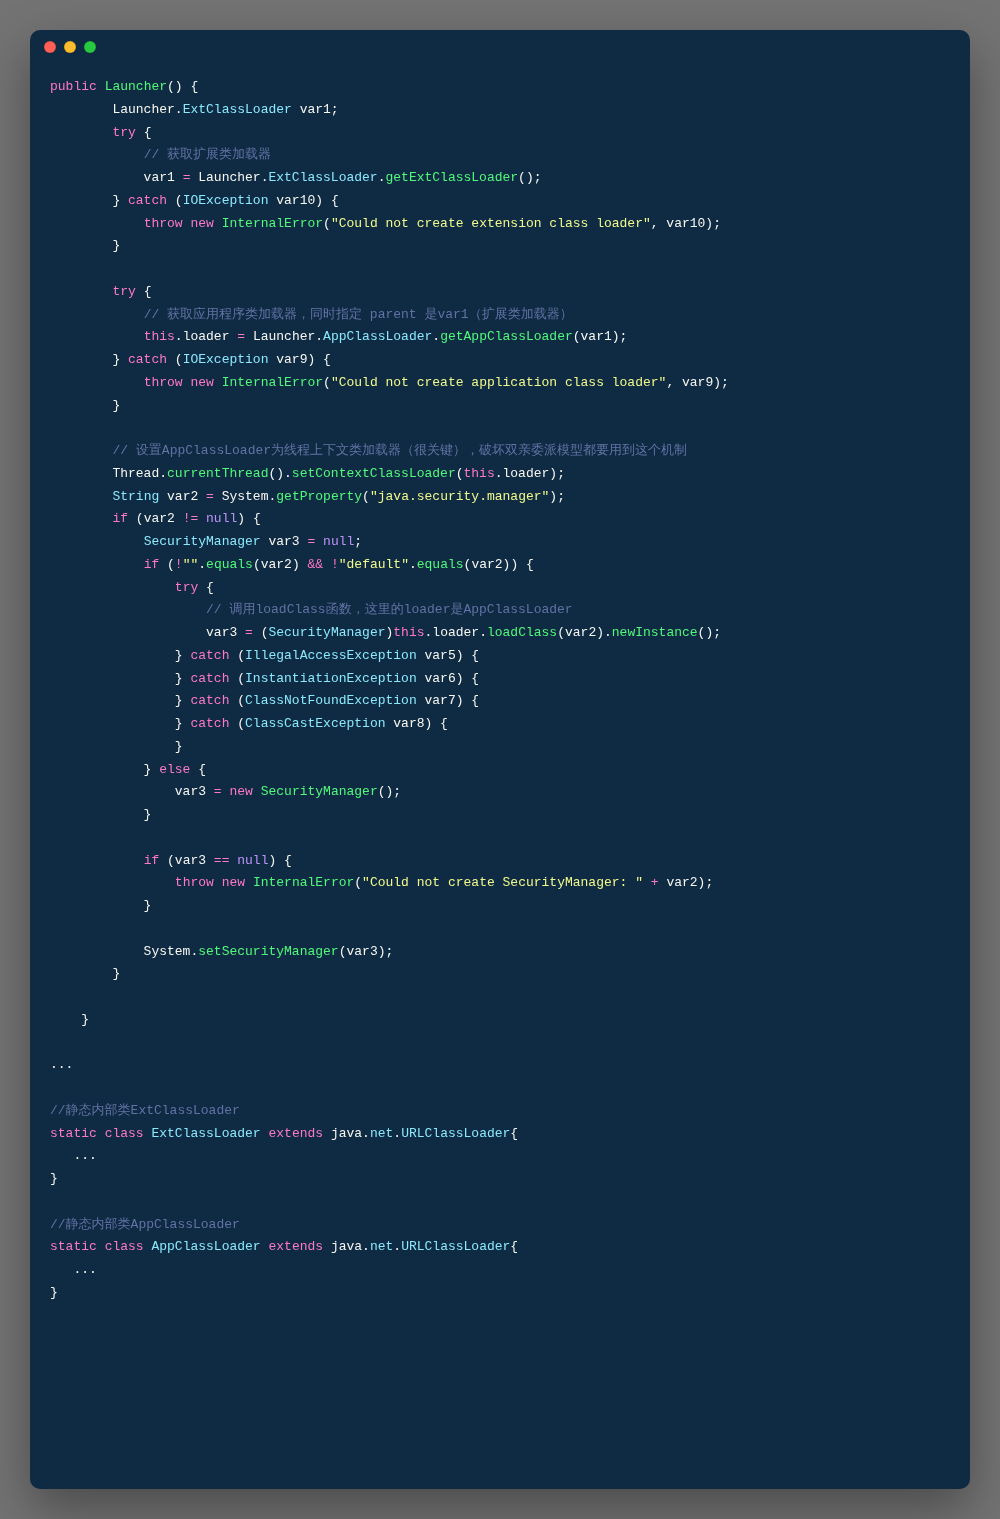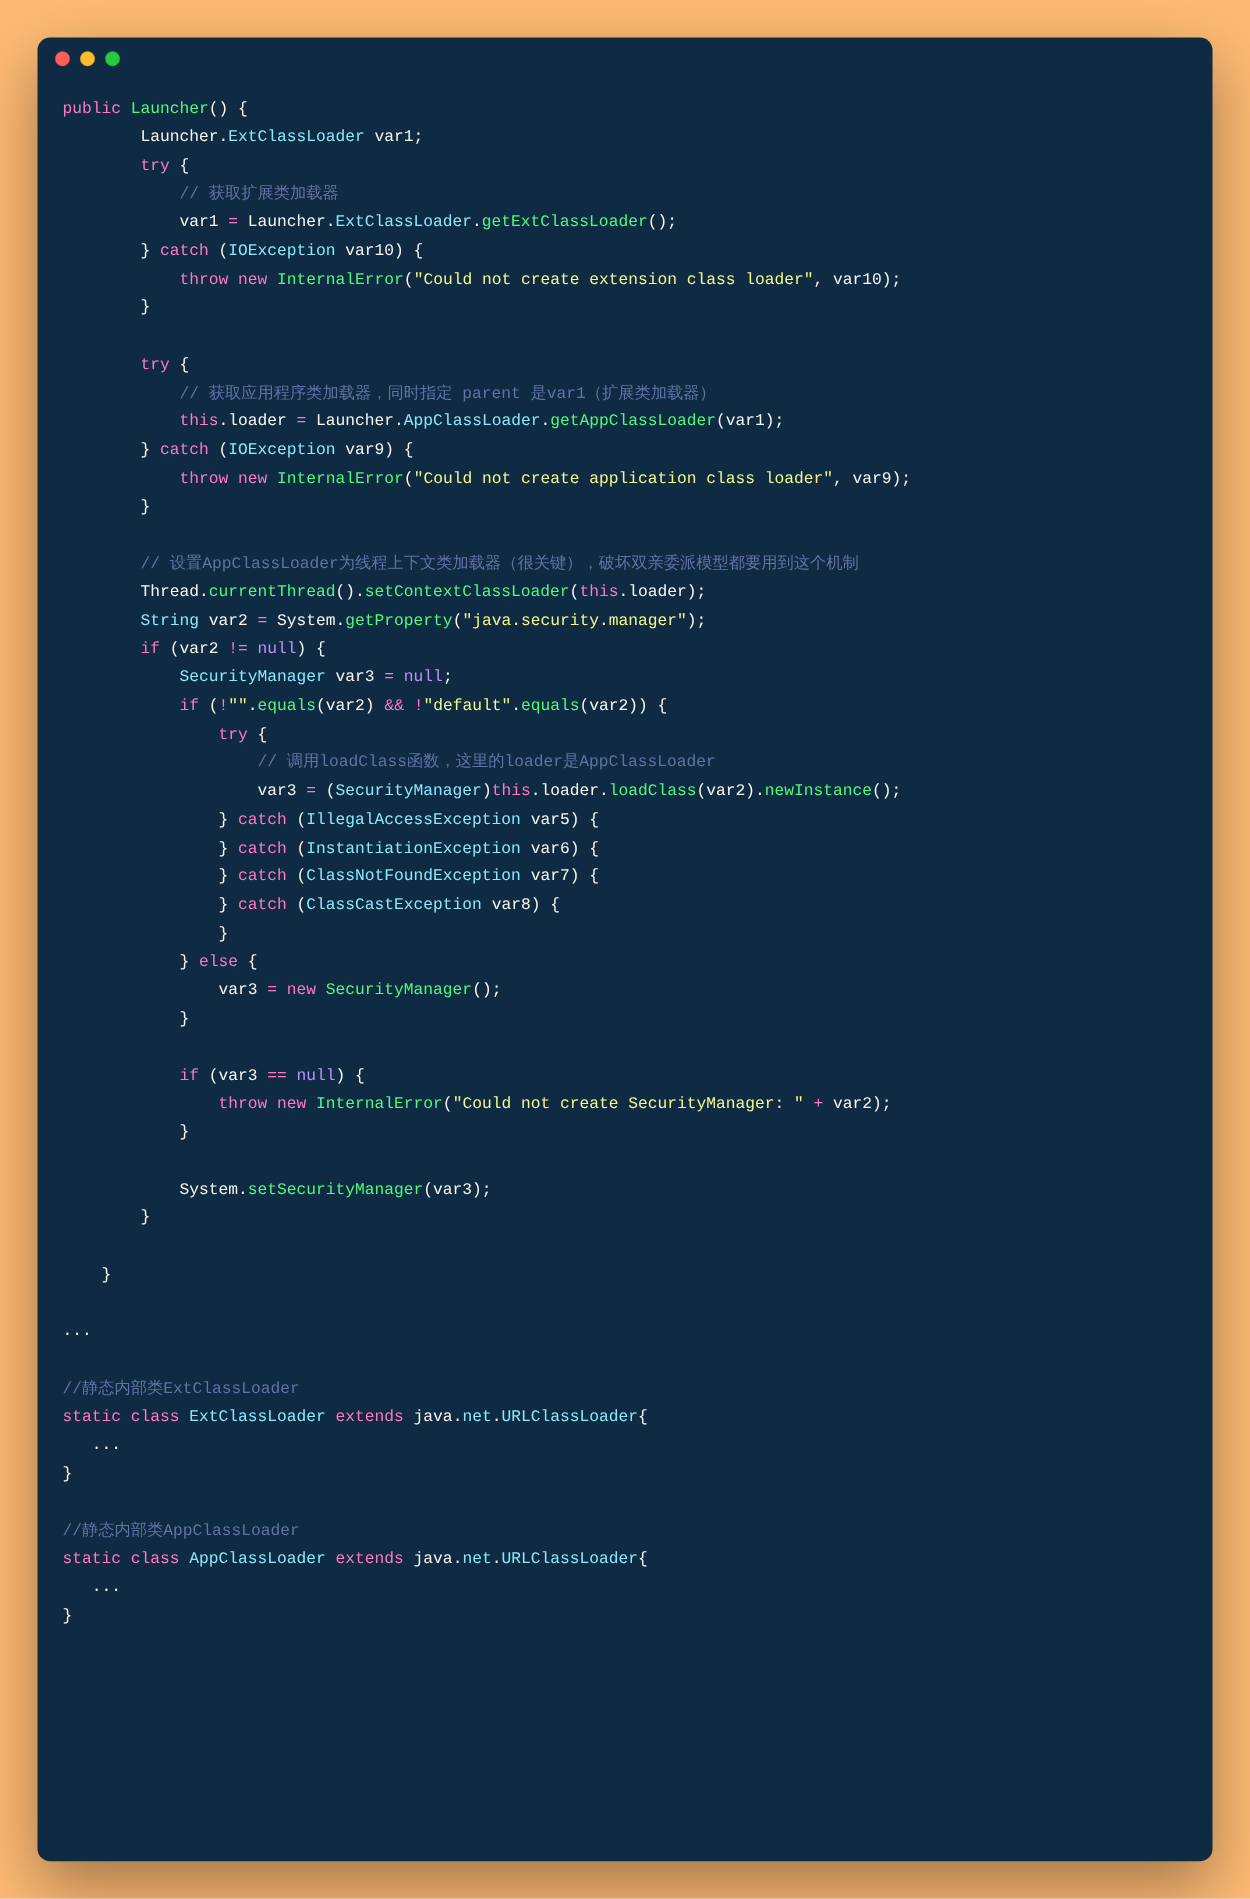--- a/index.html
+++ b/index.html
@@ -5,21 +5,21 @@
   html, body {
     margin: 0;
     padding: 0;
     background: #ffffff;
     font-family: Menlo, Monaco, Consolas, "Courier New", monospace;
   }
   .canvas {
     width: 1000px;
     height: 1519px;
     position: relative;
-    background: #fdba74;
+    background: #737373;
     box-sizing: border-box;
     padding: 30px;
   }
   .window {
     width: 100%;
     height: 100%;
     background: #0f2a43;
     border-radius: 10px;
     box-shadow: 0 20px 50px rgba(0,0,0,0.35);
     position: relative;

